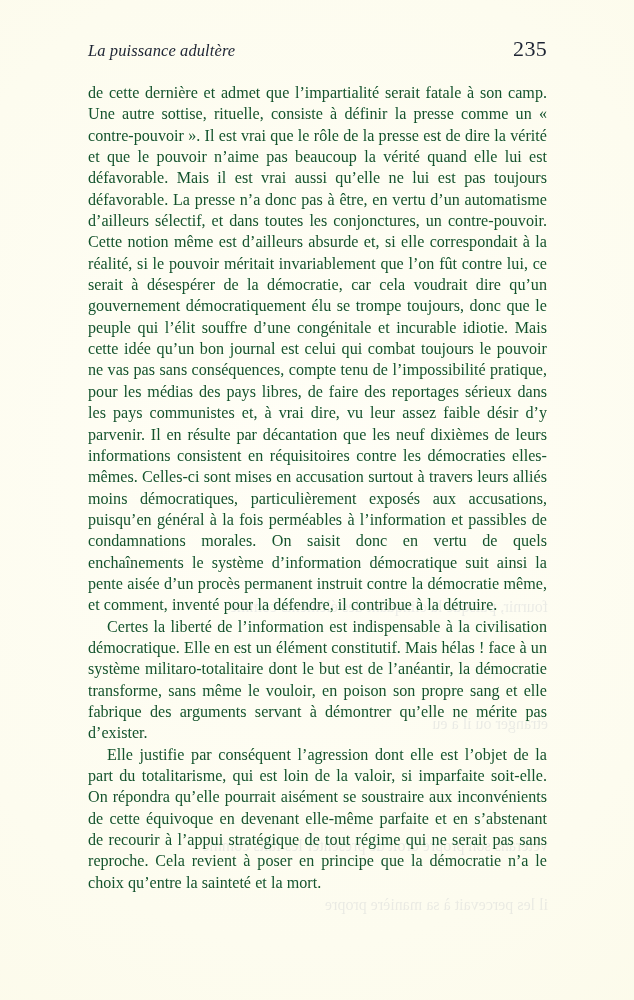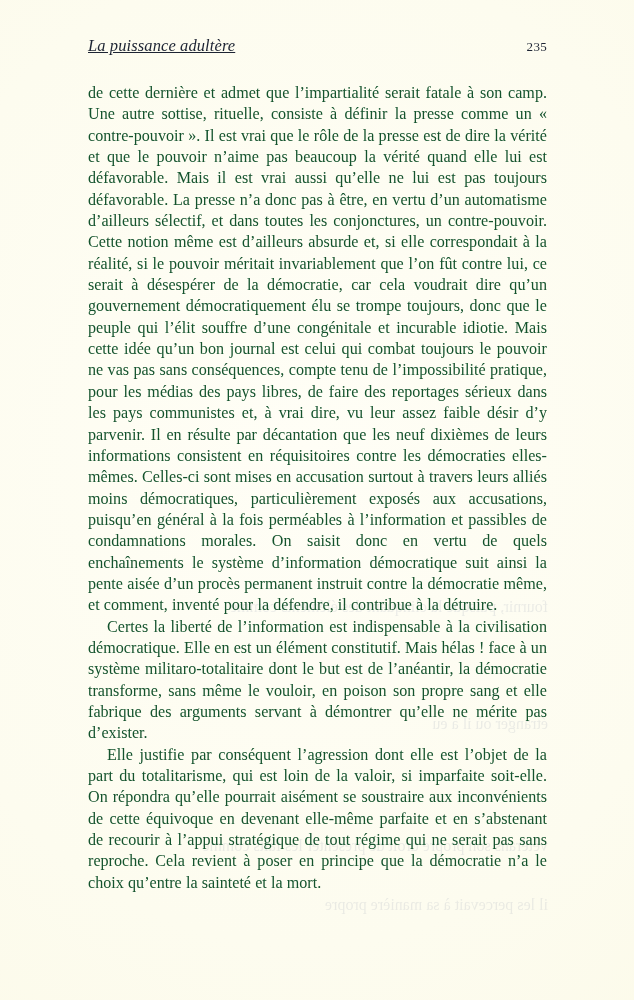--- a/index.html
+++ b/index.html
@@ -41,24 +41,23 @@
     display: flex;
     align-items: baseline;
     justify-content: space-between;
   }
   .running-title {
     font-style: italic;
     font-size: 16.5px;
     letter-spacing: 0.1px;
     color: #1d2433;
     white-space: nowrap;
-    text-decoration: underline;
   }
   .folio {
-    font-size: 13px;
+    font-size: 22px;
     color: #1d2433;
     letter-spacing: 0.3px;
   }
 
   
   .textblock {
     position: absolute;
     left: 88px;
     top: 82px;
     width: 459px;

